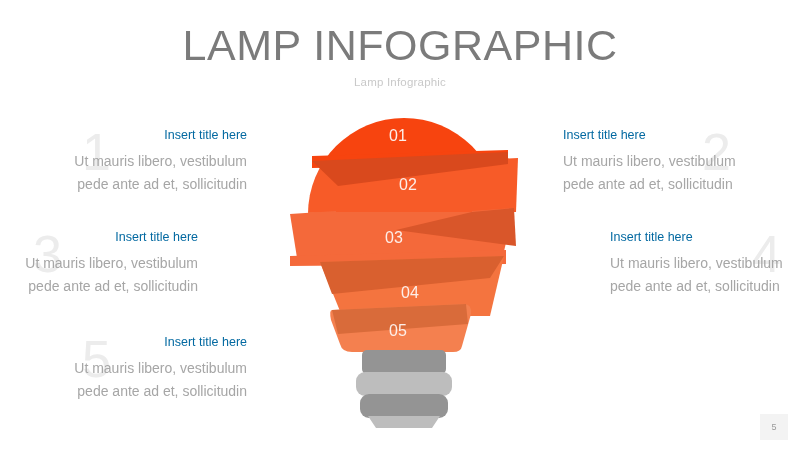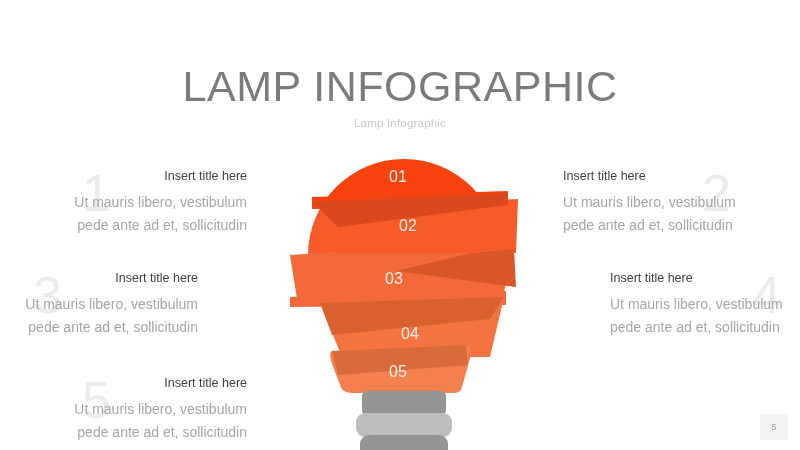--- a/index.html
+++ b/index.html
@@ -13,21 +13,20 @@
     position: relative;
     overflow: hidden;
     font-family: "Liberation Sans", sans-serif;
     -webkit-font-smoothing: antialiased;
   }
 
   .slide {
     position: absolute;
     inset: 0;
     background: #ffffff;
-    margin-top: 41px;
   }
 
   
   .title {
     position: absolute;
     top: 22px;
     left: 0;
     width: 800px;
     text-align: center;
     font-size: 43px;
@@ -48,21 +47,21 @@
     letter-spacing: 0.2px;
   }
 
   
   .block {
     position: absolute;
     width: 190px;
   }
   .block .btitle {
     font-size: 12.5px;
-    color: #404040;
+    color: #0369a1;
     font-weight: 400;
     margin: 0 0 7px 0;
     line-height: 1.2;
   }
   .block .bbody {
     font-size: 14px;
     color: #a6a6a6;
     line-height: 1.65;
     margin: 0;
   }

